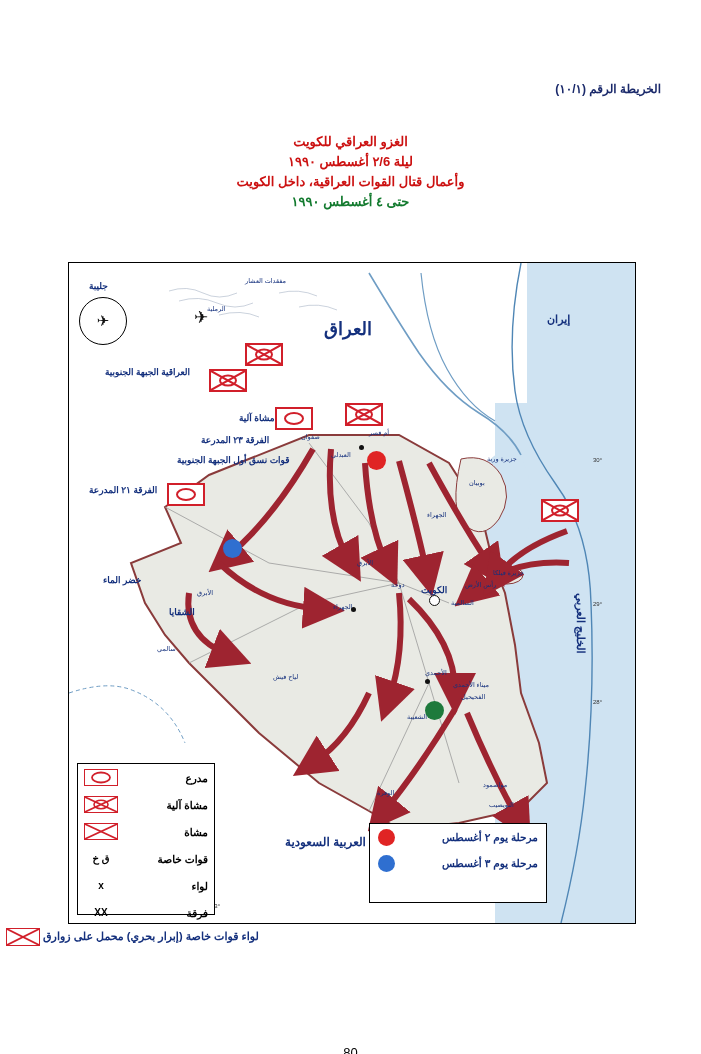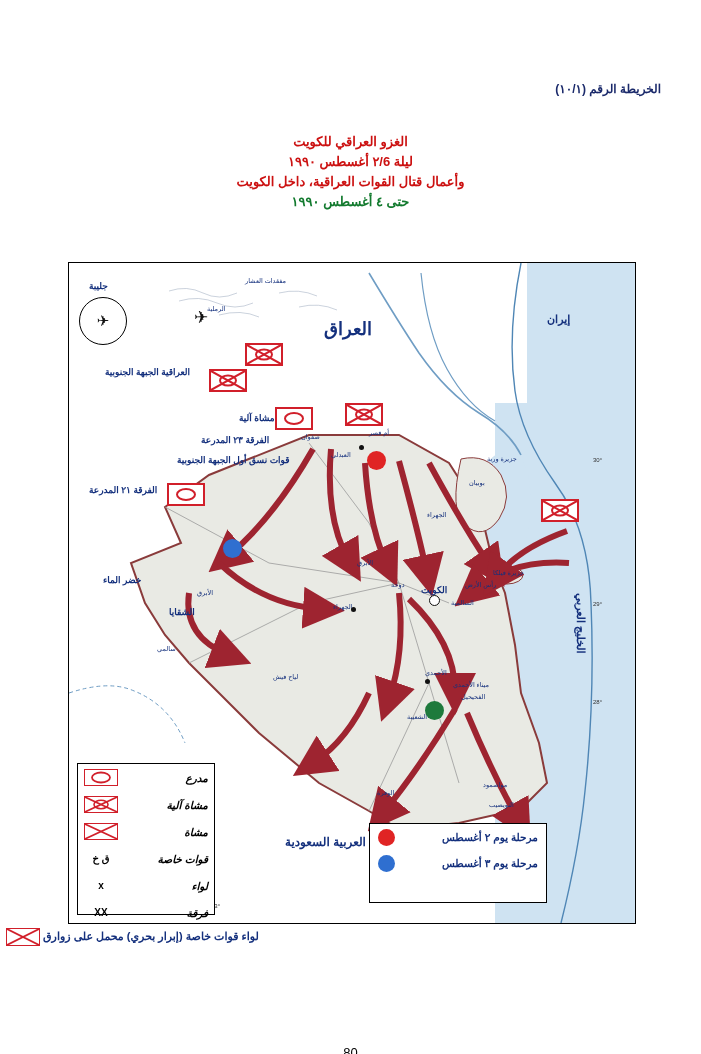--- a/index.html
+++ b/index.html
@@ -96,21 +96,21 @@
   
   .legend-left{
     position:absolute;left:8px;top:500px;width:136px;height:150px;
     border:1.5px solid #000;background:#fff;
     font-size:10.5px;color:#000;direction:rtl;
   }
   .legend-left .row{
     display:flex;align-items:center;justify-content:space-between;
     padding:1px 6px;height:25px;
   }
-  .legend-left .lbl{font-weight:bold;font-style:italic;}
+  .legend-left .lbl{font-weight:bold;}
   .legend-left .sym{width:34px;text-align:center;font-weight:bold;font-size:10px;}
   .mini-unit{width:32px;height:15px;border:1.6px solid #d11f2a;background:#fff;}
   .mini-unit svg{display:block;width:100%;height:100%;}
 
   .legend-right{
     position:absolute;left:300px;top:560px;width:176px;height:78px;
     border:1.5px solid #000;background:#fff;direction:rtl;
   }
   .legend-right .row{
     display:flex;align-items:center;gap:10px;height:26px;padding:0 8px;

